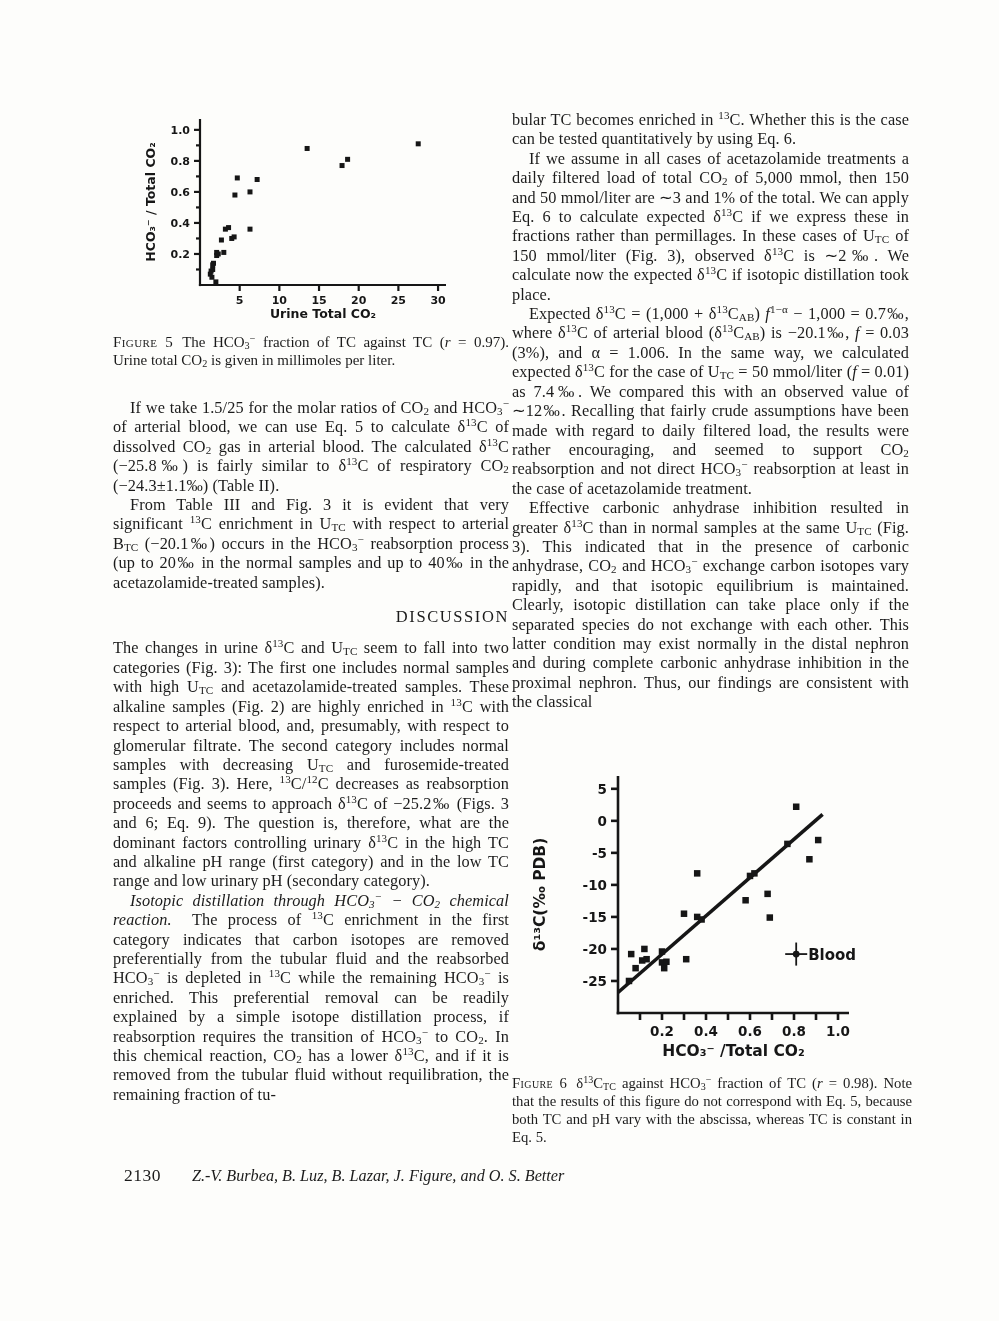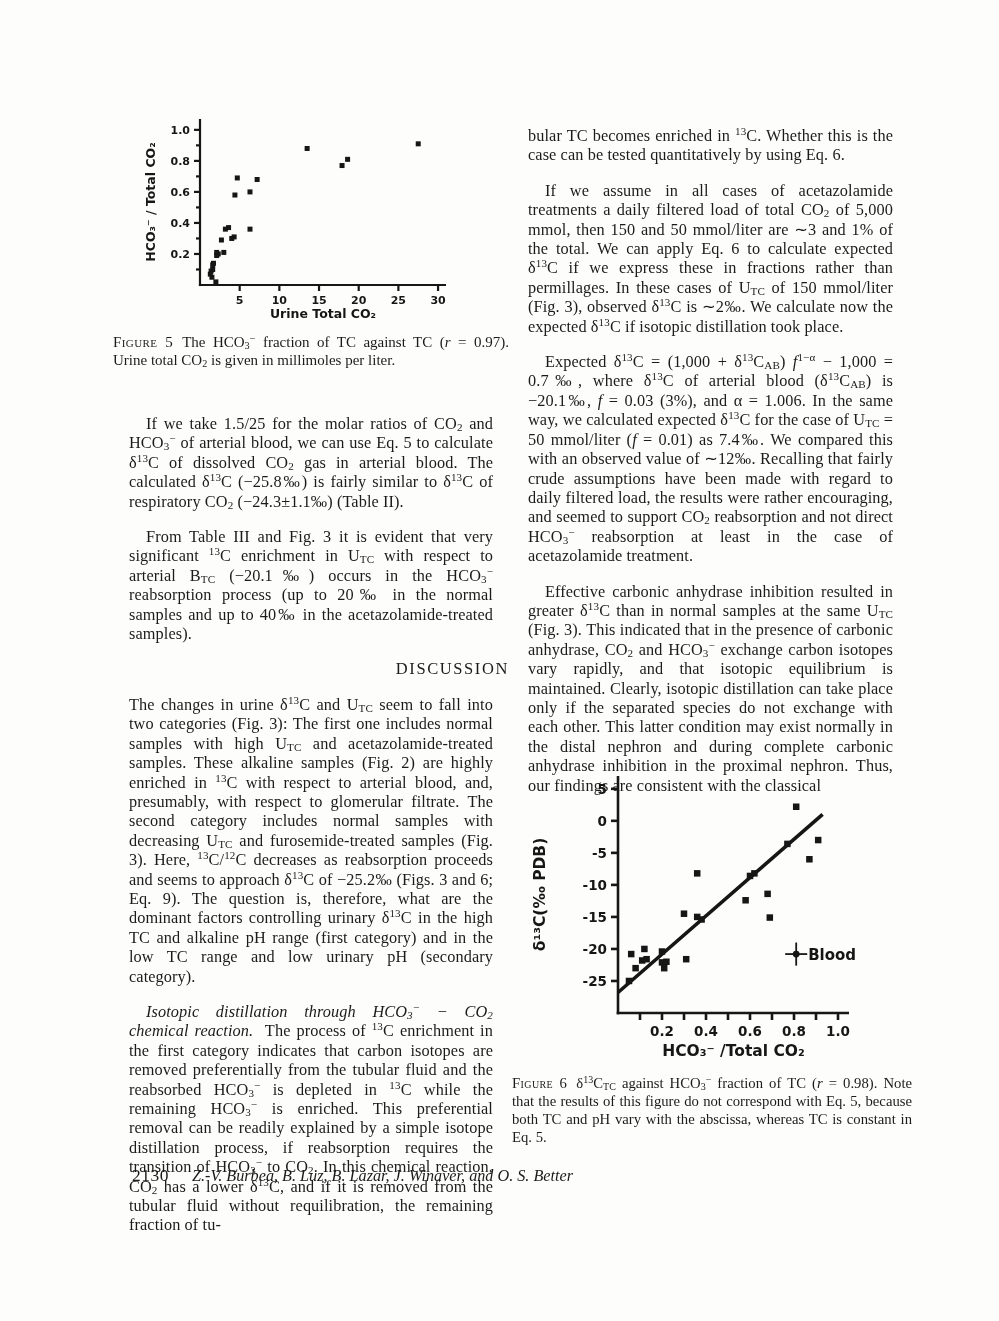--- a/index.html
+++ b/index.html
@@ -5,37 +5,37 @@
 <style>
   html,body{margin:0;padding:0;background:#ffffff;}
   .page{
     position:relative;width:999px;height:1321px;background:#fdfdfb;color:#1b1b1b;
     font-family:"Liberation Serif", serif;overflow:hidden;
   }
   .col{
     position:absolute;text-align:justify;font-size:16.3px;line-height:19.4px;
     letter-spacing:0.1px;
   }
-  .col p{margin:16px;}
+  .col p{margin:0;}
   .col p.ind{text-indent:17px;}
   sup,sub{font-size:68%;line-height:0;}
   sup{vertical-align:0.5em;}
   sub{vertical-align:-0.22em;}
   h3.discussion{
     font-size:16.5px;font-weight:400;letter-spacing:1.6px;text-align:right;
     margin:15px 0 12px 0;
   }
   .caption{
     position:absolute;font-size:15px;line-height:18.4px;text-align:justify;margin:0;
   }
   .figlabel{font-variant:small-caps;letter-spacing:0.4px;}
   .caption .gap{display:inline-block;width:9px;}
   .chart{position:absolute;}
   .footer-page{
-    position:absolute;left:132px;top:1165px;font-size:17.5px;letter-spacing:0.5px;
+    position:absolute;left:124px;top:1165px;font-size:17.5px;letter-spacing:0.5px;
   }
   .footer-authors{
     position:absolute;left:192px;top:1167px;font-size:16.2px;font-style:italic;
   }
 </style>
 </head>
 <body>
 
 <div class="page">
 
@@ -190,15 +190,15 @@
         <line x1="260.2" y1="189.07027027027027" x2="282.20000000000005" y2="189.07027027027027"></line>
         <line x1="271.20000000000005" y1="177.54054054054052" x2="271.20000000000005" y2="200.60000000000002"></line>
         <circle cx="271.20000000000005" cy="189.07027027027027" r="3.4" fill="#161616" stroke="none"></circle>
         <text x="283.20000000000005" y="194.57027027027027" font-size="15" font-weight="bold" font-family="&quot;DejaVu Sans&quot;, sans-serif" fill="#161616" stroke="none">Blood</text>
       </g>
     </svg>
 
   <p class="caption" style="left:512px;top:1074px;width:400px;font-size:14.7px;line-height:18px;"><span class="figlabel">Figure 6</span><span class="gap"></span><span>δ<sup>13</sup>C<sub>TC</sub> against HCO<sub>3</sub><sup>−</sup> fraction of TC (<i>r</i> = 0.98). Note that the results of this figure do not correspond with Eq. 5, because both TC and pH vary with the abscissa, whereas TC is constant in Eq. 5.</span></p>
 
   <span class="footer-page">2130</span>
-  <span class="footer-authors">Z.-V. Burbea, B. Luz, B. Lazar, J. Winaver, and O. S. Better</span>
+  <span class="footer-authors">Z.-V. Burbea, B. Luz, B. Lazar, J. Figure, and O. S. Better</span>
 
 </div>
 
 </body></html>

